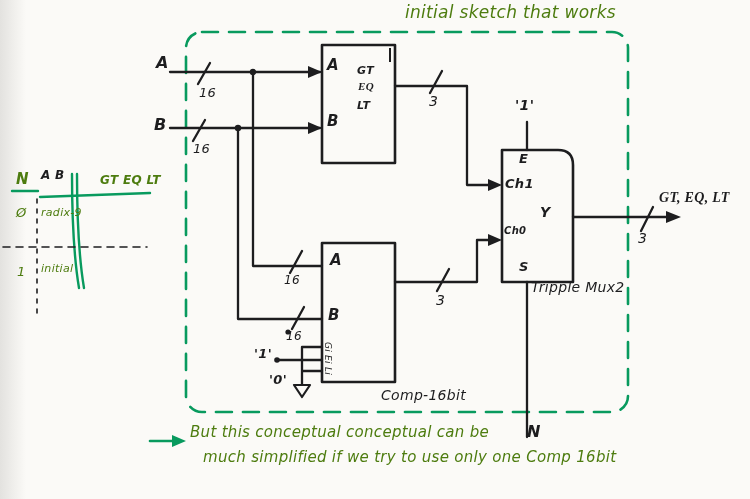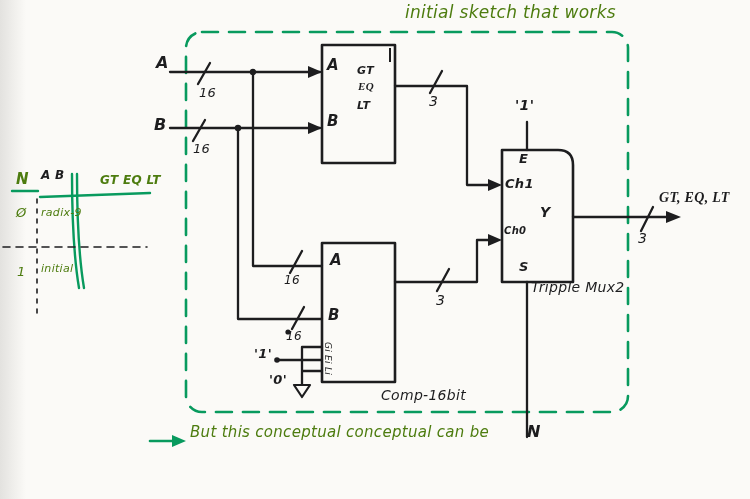--- a/index.html
+++ b/index.html
@@ -137,13 +137,14 @@
   <div class="txt hand ink bold" style="left:540px;top:205px;font-size:14px;">Y</div>
   <div class="txt hand ink bold" style="left:519px;top:260px;font-size:13px;">S</div>
   <div class="txt hand ink bold" style="left:515px;top:98px;font-size:14px;">'1'</div>
   <div class="txt hand ink" style="left:531px;top:280px;font-size:14px;">Tripple Mux2</div>
   <div class="txt hand ink" style="left:638px;top:231px;font-size:14px;">3</div>
   <div class="txt hand ink bold" style="left:527px;top:424px;font-size:16px;">N</div>
 
   <div class="txt hand ink bold" style="left:659px;top:191px;font-size:14px;font-family:Liberation Serif, serif;">GT, EQ, LT</div>
 
   <div class="txt hand green" style="left:190px;top:425px;font-size:15px;">But this conceptual conceptual can be</div>
+  <div class="txt hand green" style="left:203px;top:450px;font-size:15px;">much simplified if we try to use only one Comp 16bit</div>
 </div>
 
 </body></html>

